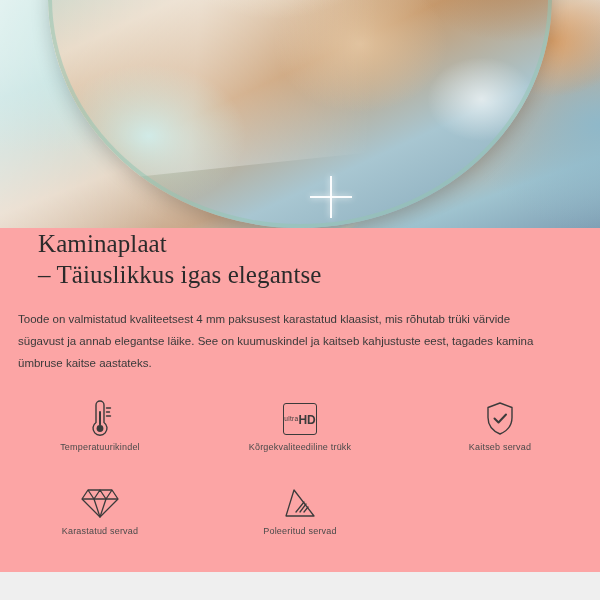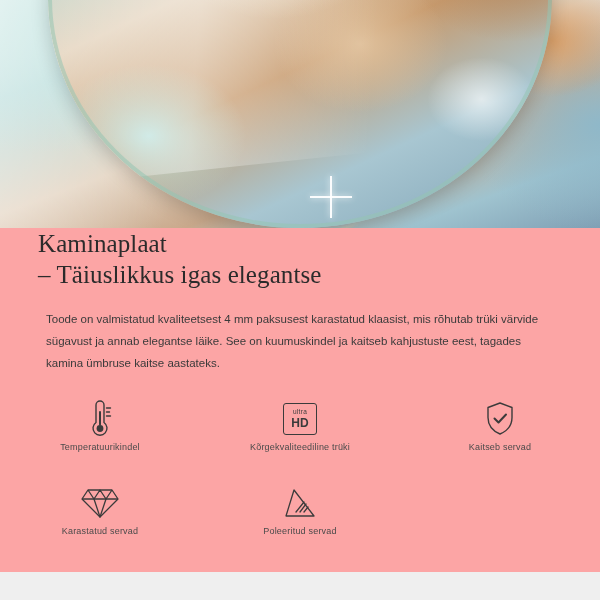--- a/index.html
+++ b/index.html
@@ -118,21 +118,21 @@
     font-weight: 400;
     font-size: 25px;
     line-height: 31px;
     color: #2b2b2b;
     letter-spacing: 0.1px;
   }
   .headline .l1 { display: block; }
   .headline .l2 { display: block; }
   .body-copy {
     margin: 18px 0 0 0;
-    padding: 0 46px;
+    padding: 0 18px;
     font-size: 11.5px;
     line-height: 22px;
     color: #3a3a3a;
     max-width: 534px;
   }
 
   
   .features {
     position: absolute;
     left: 0;
@@ -161,21 +161,21 @@
     color: #4a4a4a;
     text-align: center;
     letter-spacing: 0.2px;
   }
   .ultrahd {
     width: 32px;
     height: 30px;
     border: 1.4px solid #3b3b3b;
     border-radius: 3px;
     display: flex;
-    flex-direction: column;
+    flex-direction: row;
     align-items: center;
     justify-content: center;
     line-height: 1;
   }
   .ultrahd .u1 { font-size: 6.5px; letter-spacing: 0.3px; }
   .ultrahd .u2 { font-size: 12px; font-weight: bold; margin-top: 1px; }
 
   
   .bottom-bar {
     position: absolute;
@@ -225,21 +225,21 @@
       <div class="feature-label">Temperatuurikindel</div>
     </div>
 
     <div class="feature">
       <div class="feature-icon">
         <div class="ultrahd">
           <span class="u1">ultra</span>
           <span class="u2">HD</span>
         </div>
       </div>
-      <div class="feature-label">Kõrgekvaliteediline trüki</div>
+      <div class="feature-label">Kõrgekvaliteediline trükk</div>
     </div>
 
     <div class="feature">
       <div class="feature-icon">
         <svg width="34" height="40" viewBox="0 0 34 40" fill="none" stroke="#3b3b3b" stroke-width="1.4" stroke-linejoin="round">
           <path d="M17 4l12 4.5v10c0 8-5.2 13.6-12 16.5C10.2 32.1 5 26.5 5 18.5v-10z"></path>
           <path d="M11.5 19.5l4 4 7.5-8" stroke-width="2" stroke-linecap="round"></path>
         </svg>
       </div>
       <div class="feature-label">Kaitseb servad</div>

